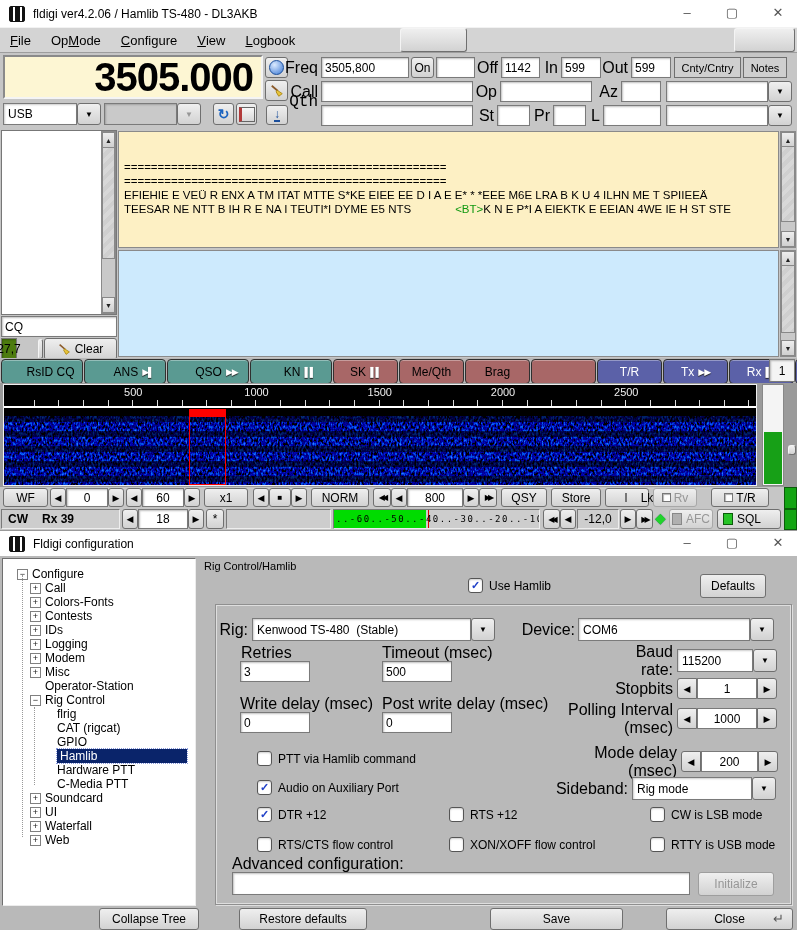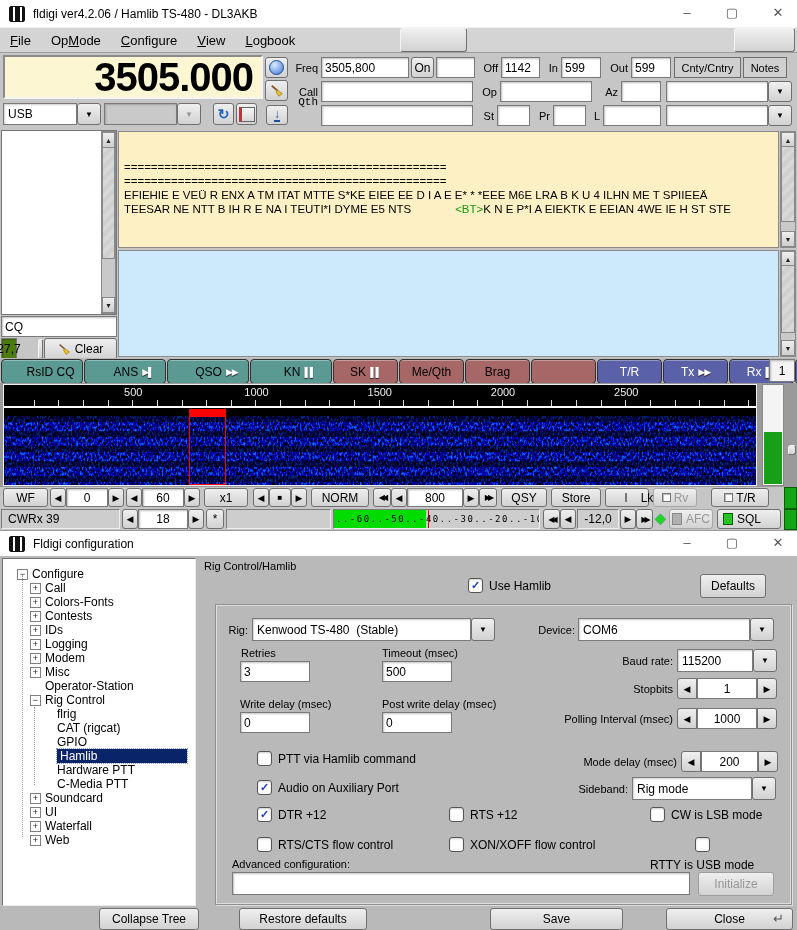--- a/index.html
+++ b/index.html
@@ -6,21 +6,21 @@
   body{width:797px;height:930px;position:relative;overflow:hidden;
        font-family:"Liberation Sans",sans-serif;background:#c6c6c6;color:#000;}
   .abs{position:absolute;box-sizing:border-box;}
   .raised{background:linear-gradient(180deg,#efefef,#d2d2d2);
           border:1px solid;border-color:#f4f4f4 #6f6f6f #6f6f6f #f4f4f4;border-radius:3px;}
   .btn{background:linear-gradient(180deg,#efefef,#d2d2d2);border:1px solid #6f6f6f;
        border-radius:3px;font-size:12px;display:flex;align-items:center;justify-content:center;cursor:default;}
   .field{background:#fff;border:1px solid #7a7a7a;box-shadow:inset 1px 1px 2px rgba(0,0,0,.25);
          font-size:12px;padding:0 3px;display:flex;align-items:center;}
   .sunkengrey{background:#cdcdcd;border:1px solid;border-color:#7a7a7a #eee #eee #7a7a7a;}
-  .lbl{font-size:11px;display:flex;align-items:center;text-align:right;}
+  .lbl{font-size:16px;display:flex;align-items:center;text-align:right;}
   .r{justify-content:flex-end;}
   
   .titlebar{background:#fff;display:flex;align-items:center;}
   .win-icon{width:14px;height:14px;margin:0 8px 0 9px;border-radius:2px;
             background:repeating-linear-gradient(90deg,#111 0 3px,#fff 3px 5px,#111 5px 7px);
             border:1px solid #111;}
   .title-text{font-size:12px;}
   .wctl{width:14px;text-align:center;font-size:13px;color:#555;}
   
   .menu-item{font-size:13px;padding:0 10px;display:flex;align-items:center;height:24px;}
@@ -308,21 +308,21 @@
     <span>Rv</span>
   </div>
   <div class="abs btn" style="left:711px;top:1px;width:58px;height:19px;gap:3px;">
     <span class="ind" style="width:7px;height:7px;"></span>
     <span>T/R</span>
   </div>
   <div class="abs" style="left:784px;top:0;width:13px;height:22px;background:#13a513;border:1px solid #0a5c0a;"></div>
 </div>
 
 <div class="abs" style="left:0;top:509px;width:797px;height:21px;background:#c6c6c6;">
-  <div class="abs sunkengrey" style="left:1px;top:0;width:119px;height:20px;display:flex;align-items:center;padding:0 6px;font-size:12px;">
+  <div class="abs sunkengrey" style="left:1px;top:0;width:119px;height:20px;display:flex;align-items:center;gap:14px;padding:0 6px;font-size:12px;font-weight:bold;">
     <span>CW</span>
     <span>Rx 39</span>
   </div>
   <div class="abs btn" style="left:122px;top:0;width:16px;height:20px;font-size:9px;">◀</div>
   <div class="abs field" style="left:138px;top:0;width:50px;height:20px;justify-content:center;">18</div>
   <div class="abs btn" style="left:188px;top:0;width:16px;height:20px;font-size:9px;">▶</div>
   <div class="abs btn" style="left:206px;top:0;width:18px;height:20px;">*</div>
   <div class="abs sunkengrey" style="left:226px;top:0;width:105px;height:20px;"></div>
   <div class="abs sunkengrey" style="left:333px;top:0;width:207px;height:20px;overflow:hidden;">
     <div class="abs" style="left:0;top:0;bottom:0;width:45%;background:#00dc00;"></div>
@@ -520,21 +520,21 @@
   </div>
 
   <div class="abs cbrow" style="left:257px;top:281px;">
     <span class="cb"></span>
     <span class="cblabel">RTS/CTS flow control</span>
   </div>
   <div class="abs cbrow" style="left:449px;top:281px;">
     <span class="cb"></span>
     <span class="cblabel">XON/XOFF flow control</span>
   </div>
-  <div class="abs cbrow" style="left:650px;top:281px;flex-direction:column;">
+  <div class="abs cbrow" style="left:650px;top:281px;">
     <span class="cb"></span>
     <span class="cblabel">RTTY is USB mode</span>
   </div>
 
   <div class="abs lbl" style="left:232px;top:301px;height:14px;">Advanced configuration:</div>
   <div class="abs field" style="left:232px;top:316px;width:458px;height:23px;"></div>
   <div class="abs btn grey-text" style="left:698px;top:316px;width:76px;height:24px;border-color:#9e9e9e;">Initialize</div>
 
   <div class="abs btn" style="left:99px;top:352px;width:100px;height:22px;">Collapse Tree</div>
   <div class="abs btn" style="left:239px;top:352px;width:128px;height:22px;">Restore defaults</div>

